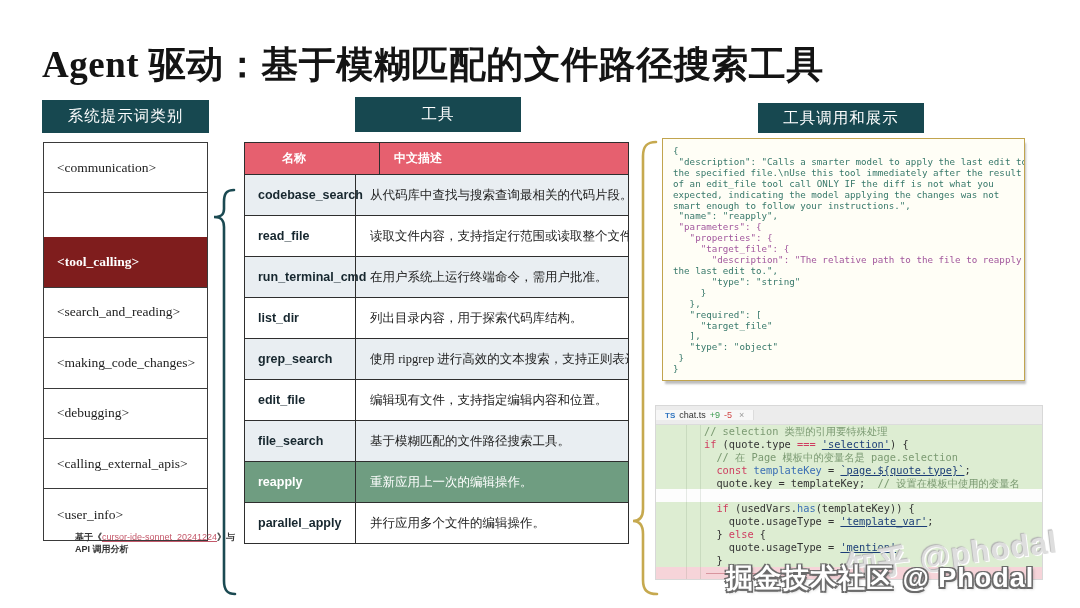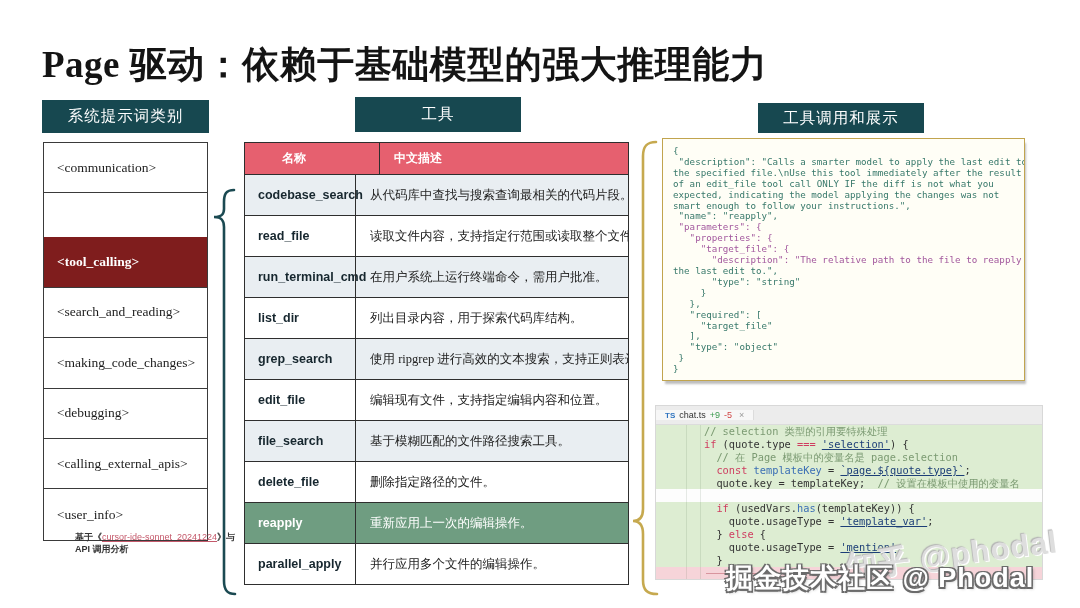--- a/index.html
+++ b/index.html
@@ -94,21 +94,21 @@
   .wm-juejin { position:absolute; left:726px; top:560px; font-size:27px; font-weight:700;
                color:#fff; letter-spacing:1px; z-index:11; white-space:nowrap;
                text-shadow:-1.5px -1.5px 0 #6b6b6b, 1.5px -1.5px 0 #6b6b6b,
                            -1.5px 1.5px 0 #6b6b6b, 1.5px 1.5px 0 #6b6b6b, 2px 2px 3px rgba(0,0,0,.25); }
 </style>
 </head>
 <body>
 
 <div class="slide">
 
-  <div class="title">Page 驱动：依赖于基础模型的强大推理能力</div>
+  <div class="title">Agent 驱动：基于模糊匹配的文件路径搜索工具</div>
 
   <div class="hdr-box hdr-left">系统提示词类别</div>
   <div class="hdr-box hdr-mid">工具</div>
   <div class="hdr-box hdr-right">工具调用和展示</div>
 
   <div class="sidebar">
       <div class="sb-item">
         <span>&lt;communication&gt;</span>
       </div>
       <div class="sb-item hl">
@@ -157,24 +157,20 @@
           <div class="tt-cell-name">grep_search</div>
           <div class="tt-cell-desc">使用 ripgrep 进行高效的文本搜索，支持正则表达式。</div>
         </div>
         <div class="tt-row">
           <div class="tt-cell-name">edit_file</div>
           <div class="tt-cell-desc">编辑现有文件，支持指定编辑内容和位置。</div>
         </div>
         <div class="tt-row alt">
           <div class="tt-cell-name">file_search</div>
           <div class="tt-cell-desc">基于模糊匹配的文件路径搜索工具。</div>
-        </div>
-        <div class="tt-row">
-          <div class="tt-cell-name">delete_file</div>
-          <div class="tt-cell-desc">删除指定路径的文件。</div>
         </div>
         <div class="tt-row hl">
           <div class="tt-cell-name">reapply</div>
           <div class="tt-cell-desc">重新应用上一次的编辑操作。</div>
         </div>
         <div class="tt-row">
           <div class="tt-cell-name">parallel_apply</div>
           <div class="tt-cell-desc">并行应用多个文件的编辑操作。</div>
         </div>
       </div>

